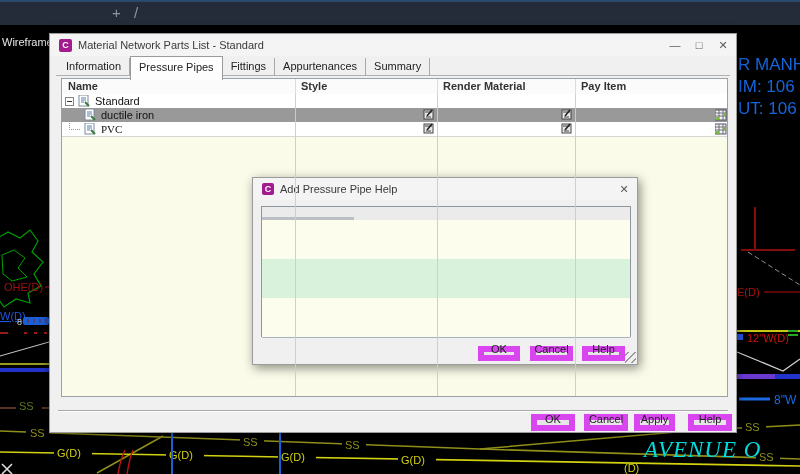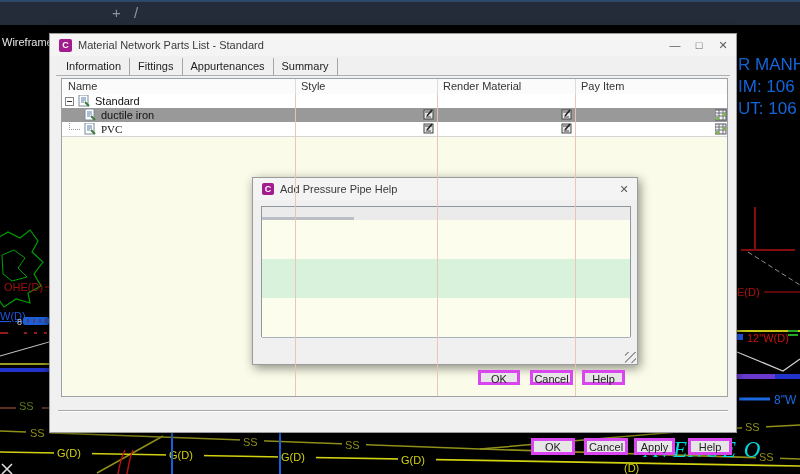--- a/index.html
+++ b/index.html
@@ -12,33 +12,33 @@
   .cadtxt{font-family:"Liberation Sans",sans-serif;}
   #vplabel{position:absolute;left:2px;top:36px;color:#e8e8e8;font-size:11px;}
   
   .dlg{position:absolute;background:#f0f0f0;border:1px solid #9b9b9b;box-sizing:border-box;}
   .titlebar{position:absolute;left:0;top:0;right:0;height:22px;background:#f4f4f4;display:flex;align-items:center;}
   .appicon{width:13px;height:13px;margin-left:9px;background:#a21c8e;border-radius:2px;color:#fff;
            font-size:9px;font-weight:bold;display:flex;align-items:center;justify-content:center;}
   .dlgtitle{margin-left:6px;font-size:11px;color:#3a3a3a;white-space:nowrap;}
   .winbtn{width:26px;height:20px;display:flex;align-items:center;justify-content:center;
           color:#5a5a5a;font-size:11px;}
-  .btn{position:absolute;background:#e6e6e6;border:3px solid #d946ef;font-size:11px;color:#222;
-       display:flex;align-items:flex-start;justify-content:center;box-sizing:border-box;margin-top:24px;}
+  .btn{position:absolute;background:#e6e6e6;border:6px solid #d946ef;font-size:11px;color:#222;
+       display:flex;align-items:flex-end;justify-content:center;box-sizing:border-box;}
   
   #maindlg{left:49px;top:33px;width:688px;height:400px;box-shadow:0 0 8px rgba(0,0,0,.55);}
   #tabs{position:absolute;left:8px;top:24px;height:18px;display:flex;font-size:11px;color:#222;}
   .tab{padding:2px 8px 0 8px;border-right:1px solid #a8a8a8;display:flex;align-items:flex-start;height:16px;}
   .tab.active{background:#fdfdfd;border:1px solid #9a9a9a;border-bottom:none;height:19px;margin-top:-2px;
               padding-top:4px;position:relative;z-index:2;}
   #tabline{position:absolute;left:6px;right:6px;top:41px;border-top:1px solid #b0b0b0;}
   #panel{position:absolute;left:11px;top:44px;width:667px;height:319px;background:#fbfbe9;
          border:1px solid #9aa2a8;box-sizing:border-box;overflow:hidden;}
   #phead{position:absolute;left:0;top:0;right:0;height:15px;background:#fbfbfb;border-bottom:1px solid #c8c8c8;}
-  .hcell{position:absolute;top:1px;font-size:11px;color:#333;}
+  .hcell{position:absolute;top:1px;font-size:11px;color:#333;font-weight:bold;}
   .prow{position:absolute;left:0;right:0;height:14px;border-bottom:1px solid #d6d6d6;background:#fff;font-size:11px;color:#111;}
   .prow.selected{background:#999;}
   .expbox{position:absolute;left:3px;top:3px;width:9px;height:9px;background:#fff;border:1px solid #848484;box-sizing:border-box;}
   .expbox::after{content:"";position:absolute;left:1px;right:1px;top:3px;border-top:1px solid #333;}
   .treename{position:absolute;top:1px;white-space:nowrap;}
   .connector{position:absolute;border-left:1px dotted #9a9a9a;border-bottom:1px dotted #9a9a9a;}
   .colline{position:absolute;top:15px;bottom:0;width:1px;background:#eac3b2;opacity:.95;z-index:5;pointer-events:none;}
   .collinehead{position:absolute;top:0;height:15px;width:1px;background:#dcdcdc;}
   .cellicon{position:absolute;top:1px;width:12px;height:12px;}
   #footline{position:absolute;left:8px;right:8px;top:376px;border-top:1px solid #a8a8a8;border-bottom:1px solid #fdfdfd;}
@@ -143,20 +143,23 @@
       <div style="position:absolute;right:48px;top:1px;" class="winbtn">—</div>
       <div style="position:absolute;right:24px;top:1px;" class="winbtn">□</div>
       <div style="position:absolute;right:0;top:1px;" class="winbtn">✕</div>
     </div>
 
     <div id="tabline"></div>
     <div id="tabs">
       <div class="tab">
           <span>Information</span>
         </div>
+      <div class="tab active">
+          <span>Pressure Pipes</span>
+        </div>
       <div class="tab">
           <span>Fittings</span>
         </div>
       <div class="tab">
           <span>Appurtenances</span>
         </div>
       <div class="tab">
           <span>Summary</span>
         </div>
     </div>

